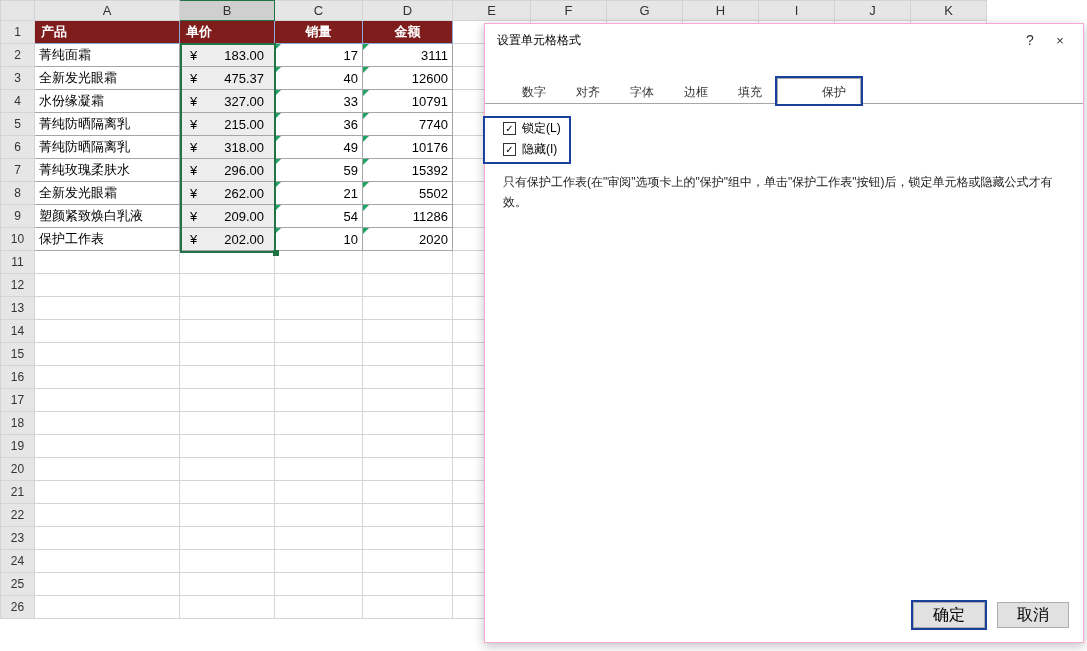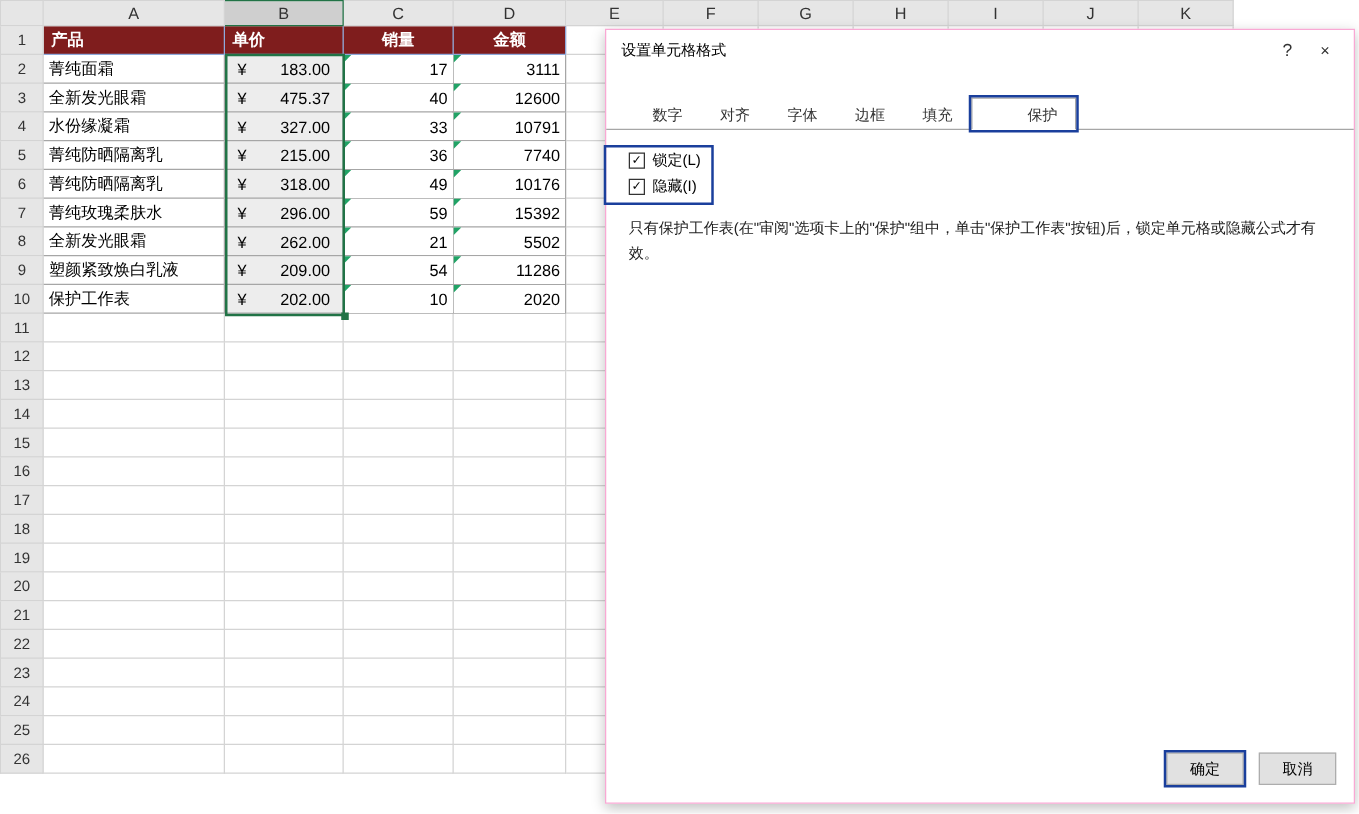--- a/index.html
+++ b/index.html
@@ -34,21 +34,21 @@
 .tabs{display:flex;padding-left:22px;margin-top:22px;}
 .tab{height:26px;line-height:26px;padding:0 14px;font-size:12px;color:#333;border:1px solid transparent;cursor:pointer;}
 .tab.active{border:1px solid #a6a6a6;border-bottom:1px solid #fff;background:#fff;}
 .tab.hl{outline:2px solid #1a3f9c;padding-left:44px;}
 .tabline{border-top:1px solid #a6a6a6;margin-top:-1px;}
 .chkrow{display:flex;align-items:center;padding:2px 0 2px 18px;font-size:12px;gap:6px;}
 .chkbox{width:13px;height:13px;border:1px solid #333;display:flex;align-items:center;justify-content:center;font-size:10px;line-height:1;}
 .chkgroup{margin-top:14px;width:max-content;outline:2px solid #1a3f9c;padding-bottom:2px;padding-right:8px;margin-left:0;}
 .note{font-size:12px;color:#222;padding:10px 22px 0 18px;line-height:1.7;}
 .dlg-btns{position:absolute;right:14px;bottom:14px;display:flex;gap:12px;}
-.btn{width:62px;height:26px;border:1px solid #adadad;background:#e1e1e1;font-size:12px;cursor:pointer;}
+.btn{width:72px;height:26px;border:1px solid #adadad;background:#e1e1e1;font-size:16px;cursor:pointer;}
 .btn.primary{outline:2px solid #1a3f9c;}
 .yen{display:inline-block;width:14px;text-align:left;}
 .price{display:flex;justify-content:space-between;padding:0 6px;}
 </style>
 </head>
 <body>
 
 <div class="sheet">
 <table id="grid">
       <tbody>

